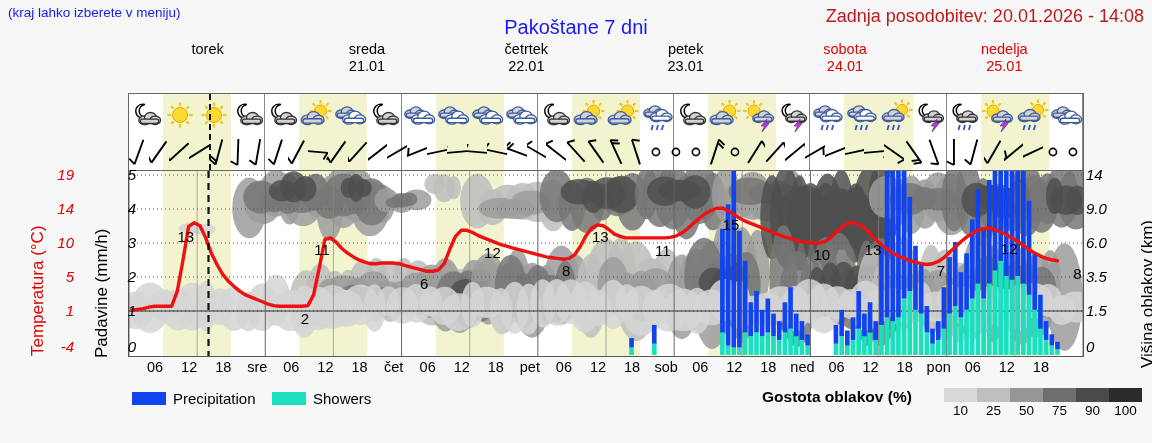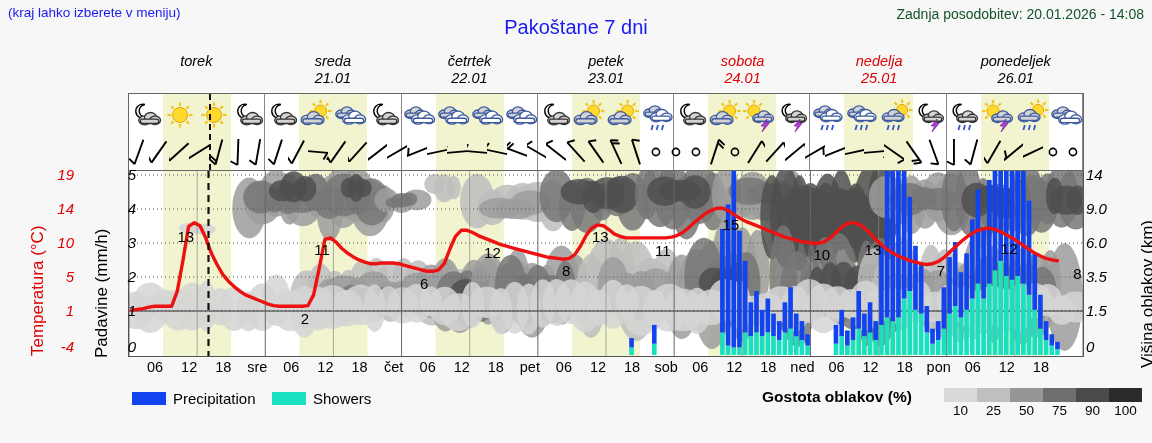--- a/index.html
+++ b/index.html
@@ -7,23 +7,23 @@
     width:1152px;height:443px;
     background:#f7f7f7;
     font-family:"Liberation Sans", sans-serif;
     overflow:hidden;
     position:relative;
   }
   .abs{position:absolute;}
   
   #menu-note{left:8px;top:5px;font-size:13.5px;color:#1a1af0;white-space:nowrap;}
   #page-title{left:0;top:16px;width:1152px;text-align:center;font-size:20px;color:#1a1af0;}
-  #updated{right:8px;top:6px;font-size:14px;color:#14532d;white-space:nowrap;}
+  #updated{right:8px;top:6px;font-size:18px;color:#b91c1c;white-space:nowrap;}
   
-  #day-header{left:128px;top:53px;width:956px;height:38px;display:flex;font-style:italic;}
+  #day-header{left:128px;top:41px;width:956px;height:38px;display:flex;}
   .day-head{flex:1 1 0;text-align:center;font-size:14.5px;line-height:17px;color:#000;}
   .day-head.weekend{color:#e00000;}
   .day-head .d-date{font-size:14.5px;}
   
   #sym-panel{left:128px;top:93px;width:956px;height:78px;border:1px solid #666;box-sizing:border-box;background:#fff;}
   .day-col{position:absolute;top:0;height:100%;border-right:1px solid #888;box-sizing:border-box;}
   .day-col:last-child{border-right:none;}
   .slot{position:absolute;top:0;height:100%;box-sizing:border-box;}
   .slot.shade{background:#f2f4d0;}
   .wxicon{position:absolute;top:1px;left:0;width:100%;height:40px;}
@@ -83,24 +83,20 @@
       <div>petek</div>
       <div class="d-date">23.01</div>
     </div>
     <div class="day-head weekend">
       <div>sobota</div>
       <div class="d-date">24.01</div>
     </div>
     <div class="day-head weekend">
       <div>nedelja</div>
       <div class="d-date">25.01</div>
-    </div>
-    <div class="day-head">
-      <div>ponedeljek</div>
-      <div class="d-date">26.01</div>
     </div>
   </div>
 
 <div class="abs" id="sym-panel">
     <div class="day-col" style="left: 0px; width: 136.286px;">
       <div class="slot" style="left: 0px; width: 34.0714px;">
         <div class="wxicon">
           <svg width="34.07142857142857" height="40" viewBox="0 0 34.07142857142857 40">
             <path d="M 15.885714285714286 9.5 A 7 7 0 1 0 17.285714285714285 22.24
            A 5.739999999999999 5.739999999999999 0 1 1 15.885714285714286 9.5 Z" fill="#ffffff" stroke="#000" stroke-width="1.4"></path>

